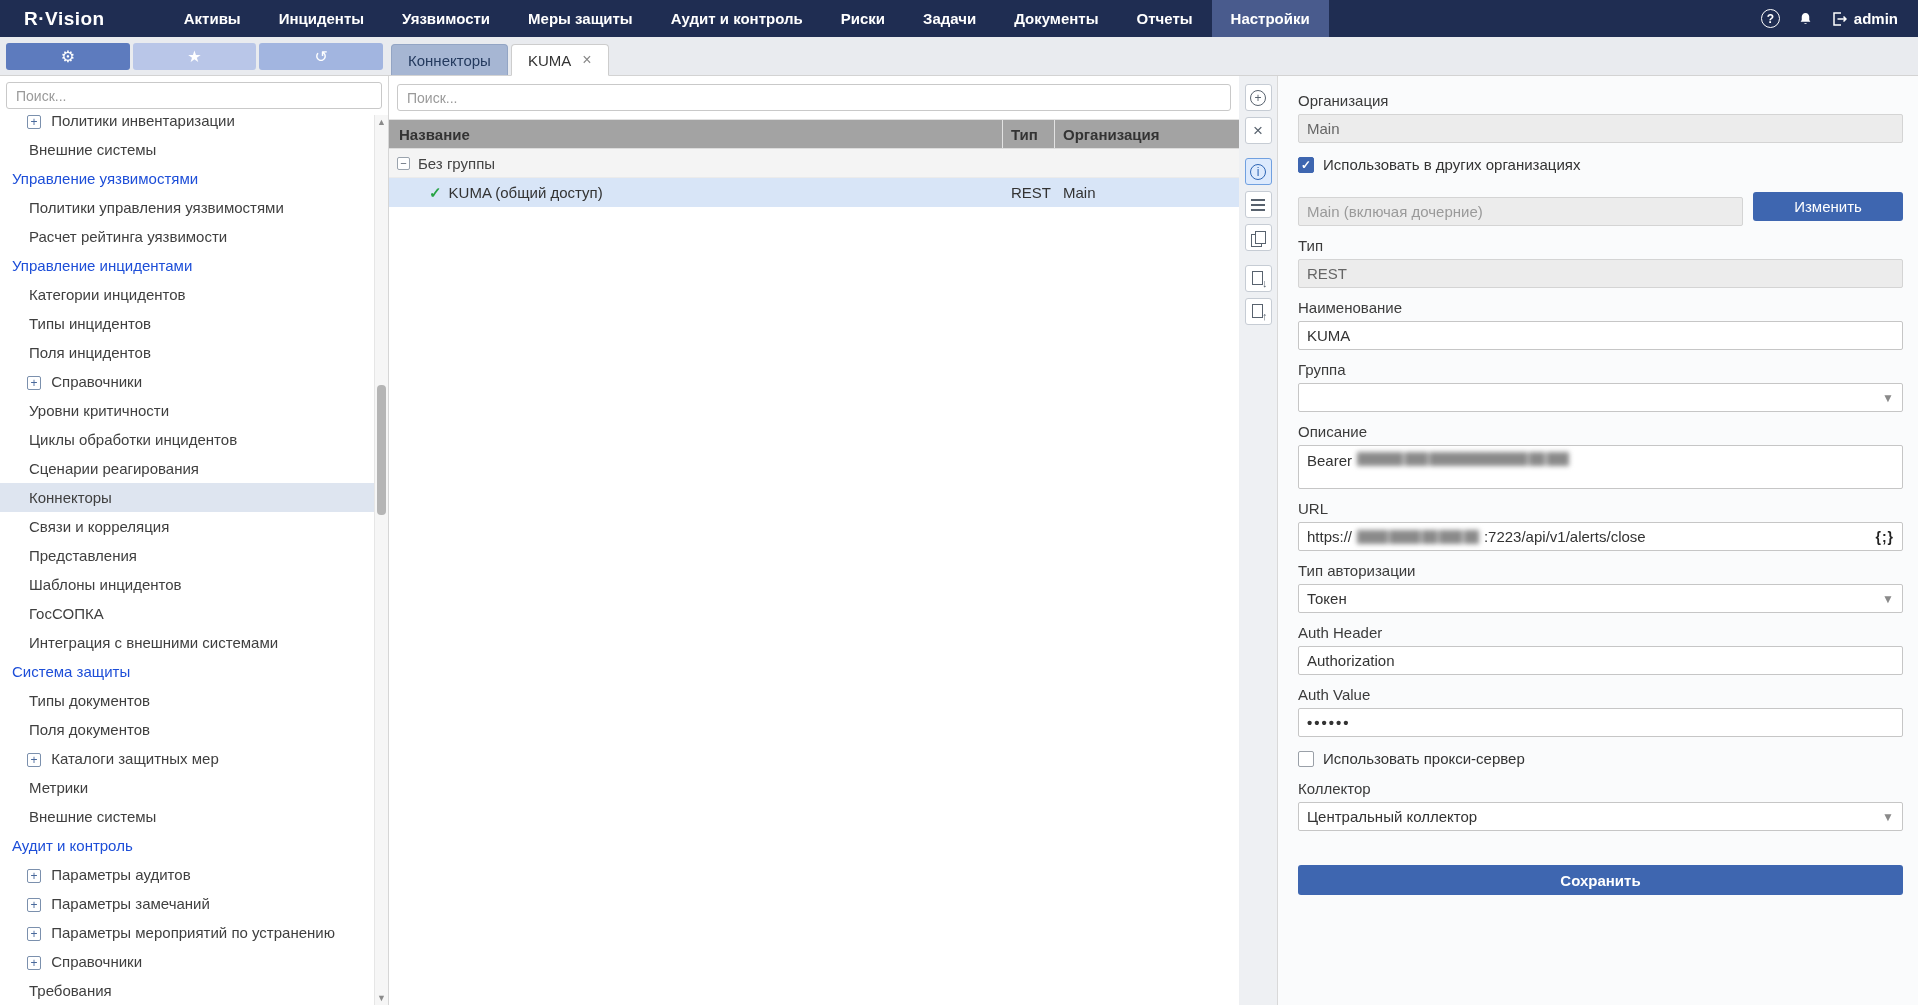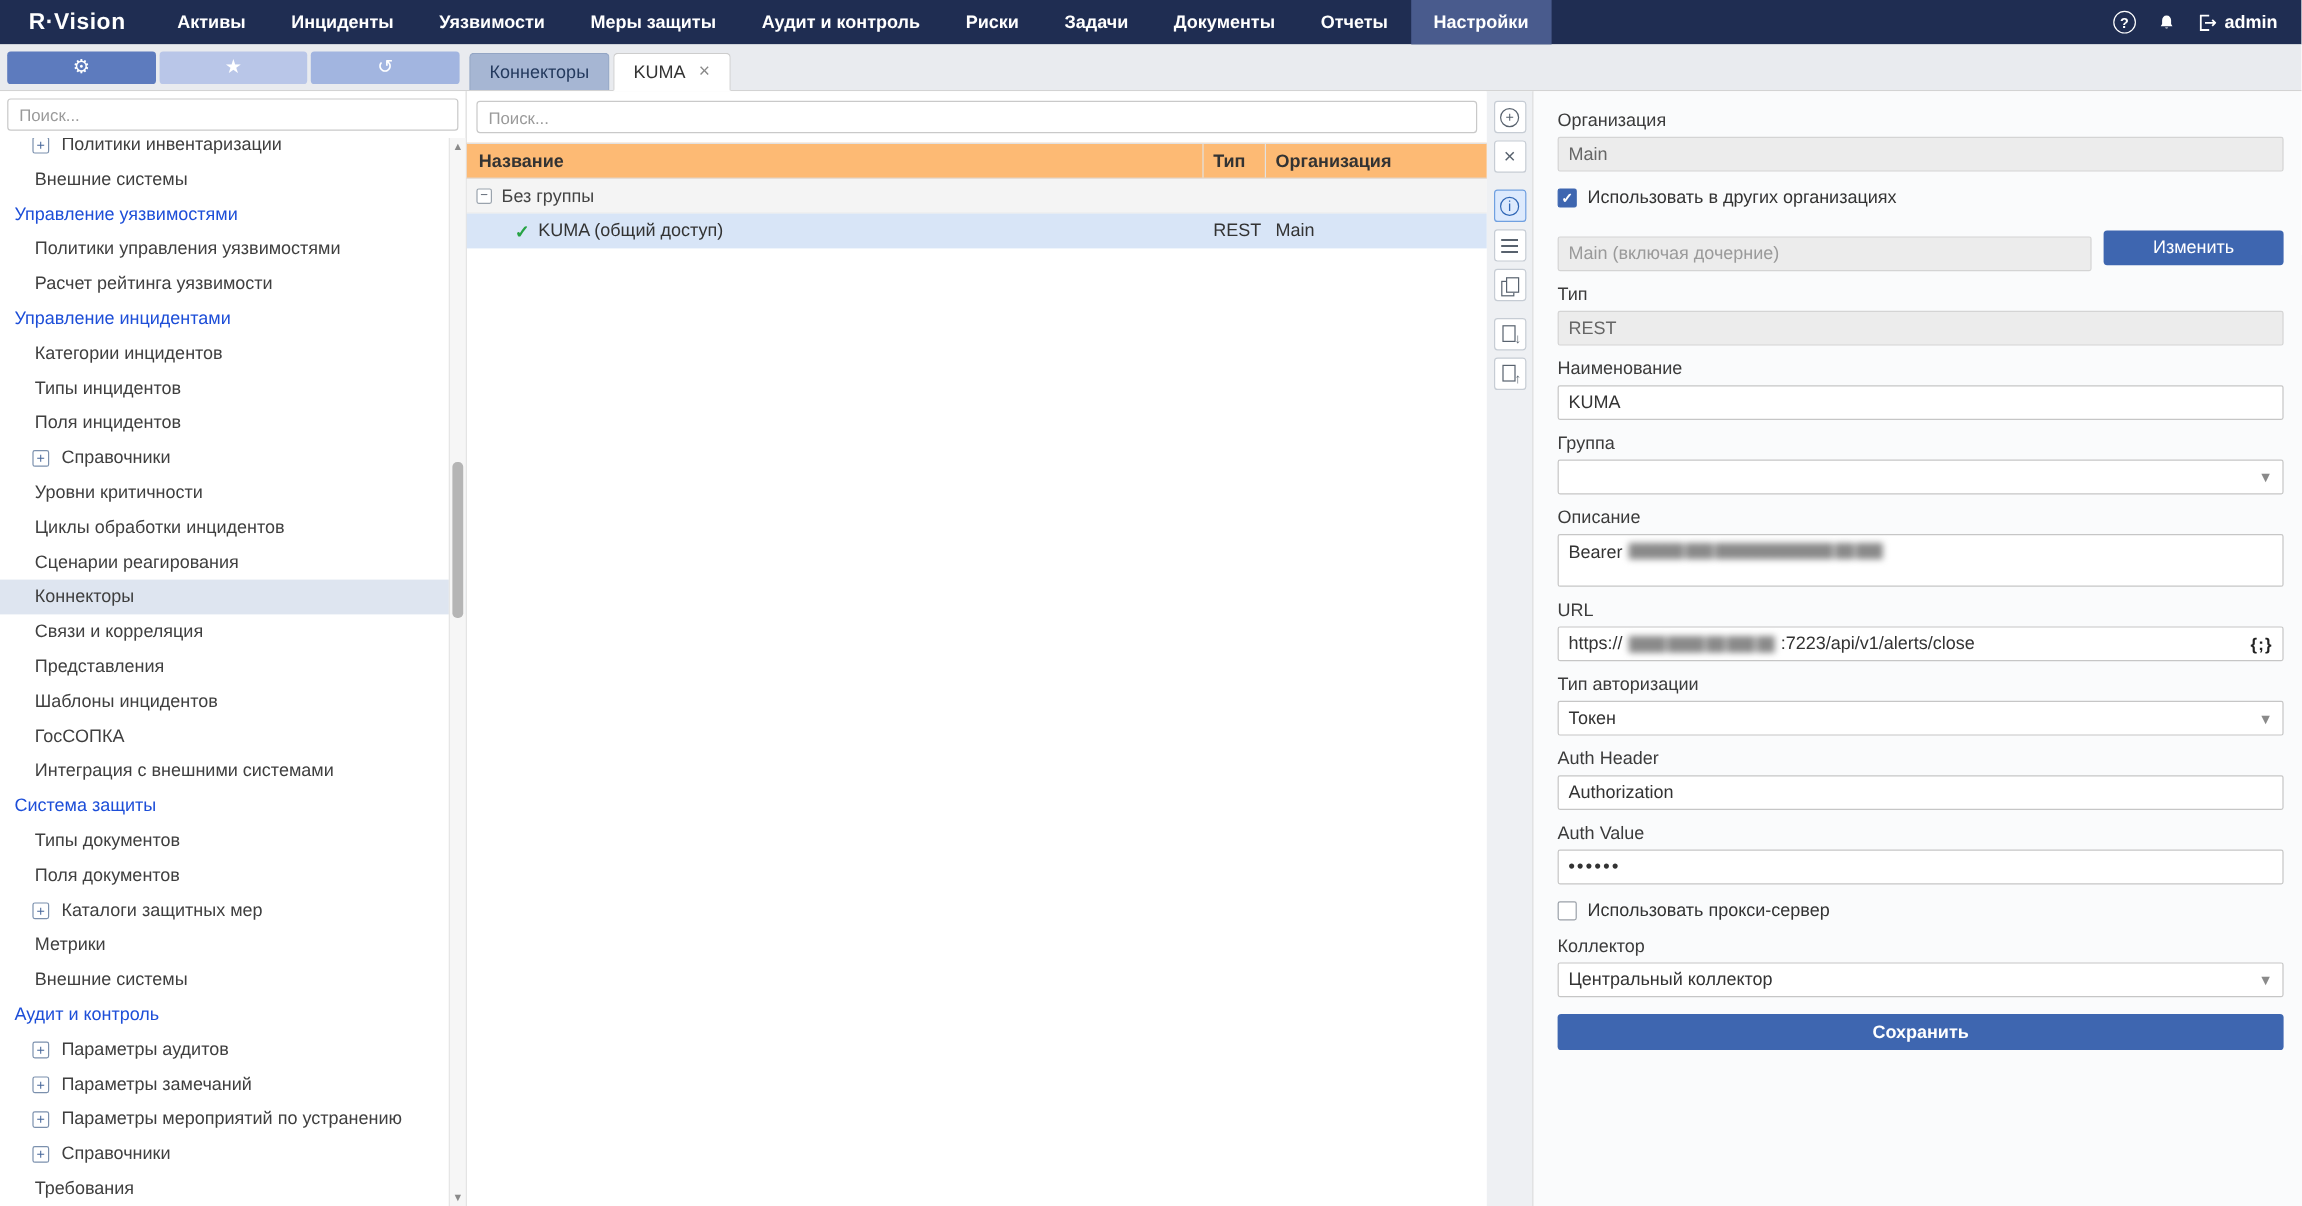--- a/index.html
+++ b/index.html
@@ -3,21 +3,21 @@
 <meta charset="utf-8">
 <style>
   * { box-sizing: border-box; }
   html,body { margin:0; padding:0; }
   body {
     width:1918px; height:1005px; overflow:hidden;
     font-family:"Liberation Sans", sans-serif;
     background:#fff; color:#333; font-size:15px;
   }
   
-  .topbar { height:37px; background:#1f2d52; display:flex; align-items:stretch; color:#fff; }
+  .topbar { height:37px; background:#1f2d52; display:flex; align-items:stretch; color:#fff;gap:36px; }
   .logo { display:flex; align-items:center; padding:0 24px; font-size:19px; font-weight:bold; letter-spacing:.5px; }
   .nav { display:flex; }
   .nav-item { display:flex; align-items:center; padding:0 19px; font-size:15px; font-weight:bold; cursor:pointer; }
   .nav-item.active { background:#495b8d; }
   .topbar-right { margin-left:auto; display:flex; align-items:center; gap:18px; padding-right:20px; }
   .help-circle { width:19px; height:19px; border:1.6px solid #fff; border-radius:50%; display:flex; align-items:center; justify-content:center; font-size:12px; font-weight:bold; }
   .user-box { display:flex; align-items:center; gap:7px; font-weight:bold; font-size:15px; }
   
   .tabrow { height:39px; background:#e9ebef; border-bottom:1px solid #d3d3d3; display:flex; }
   .left-tabs { width:389px; display:flex; align-items:center; gap:3px; padding:0 6px; flex:none; }
@@ -41,21 +41,21 @@
   .tree-item.header { padding-left:12px; font-weight:normal; color:#1d4ed8; }
   .tree-item.selected { background:#dee5f0; }
   .expander { display:inline-block; width:14px; height:14px; line-height:12px; text-align:center; border:1px solid #7b90ad; border-radius:2px; background:#fff; color:#49699b; font-size:12px; margin:0 6px 0 -2px; vertical-align:middle; }
   .scrollbar { position:absolute; right:0; top:0; bottom:0; width:14px; background:#f6f6f6; border-left:1px solid #e6e6e6; }
   .scroll-arrow { position:absolute; left:0; width:13px; text-align:center; font-size:9px; color:#8a8a8a; cursor:pointer; }
   .scroll-up { top:2px; } .scroll-down { bottom:2px; }
   .scroll-thumb { position:absolute; left:2px; width:9px; top:270px; height:130px; background:#b5b5b5; border-radius:4px; cursor:grab; }
   
   .center { width:850px; flex:none; display:flex; flex-direction:column; background:#fff; }
   .center .search-input { width:calc(100% - 16px); margin:8px; }
-  .table-header { display:flex; height:30px; align-items:center; background:#fdba74; border-top:1px solid #e2e2e2; border-bottom:1px solid #dcdcdc; font-weight:bold; font-size:15px; color:#333; }
+  .table-header { display:flex; height:30px; align-items:center; background:#a3a3a3; border-top:1px solid #e2e2e2; border-bottom:1px solid #dcdcdc; font-weight:bold; font-size:15px; color:#333; }
   .col-name { flex:1; padding-left:10px; border-right:1px solid #e2e2e2; height:100%; display:flex; align-items:center; }
   .col-type { width:52px; padding-left:8px; border-right:1px solid #e2e2e2; height:100%; display:flex; align-items:center; }
   .col-org { width:184px; padding-left:8px; height:100%; display:flex; align-items:center; }
   .group-row { display:flex; align-items:center; height:29px; background:#f4f4f4; border-bottom:1px solid #ebebeb; padding-left:8px; color:#444; cursor:pointer; }
   .collapse-box { display:inline-block; width:13px; height:13px; line-height:11px; text-align:center; border:1px solid #9aa3ad; border-radius:2px; background:#fff; color:#5a6472; font-size:11px; margin-right:8px; }
   .data-row { display:flex; align-items:center; height:29px; cursor:pointer; }
   .data-row.selected { background:#d8e5f7; }
   .cell-name { flex:1; padding-left:40px; display:flex; align-items:center; gap:7px; }
   .cell-type { width:52px; padding-left:8px; }
   .cell-org { width:184px; padding-left:8px; }
@@ -81,21 +81,21 @@
   .f-label.first { margin-top:2px; }
   .f-input { height:29px; width:100%; border:1px solid #c6c6c6; border-radius:2px; background:#fff; font-size:15px; color:#333; padding:0 8px; font-family:inherit; outline:none; display:flex; align-items:center; }
   input.f-input { display:block; line-height:27px; }
   .f-input.disabled { background:#ececec; border-color:#d4d4d4; color:#666; }
   .f-input.muted { color:#9a9a9a; }
   .f-textarea { height:44px; align-items:flex-start; padding-top:6px; }
   .row-flex { display:flex; gap:10px; align-items:center; }
   .row-flex .f-input { flex:1;margin-top:11px; }
   .btn-blue { background:#3e66b0; color:#fff; border:none; border-radius:3px; height:29px; display:flex; align-items:center; justify-content:center; font-size:15px; font-family:inherit; cursor:pointer; }
   .change-btn { width:150px; flex:none; }
-  .save-btn { width:100%; height:30px; font-weight:bold; margin-top:14px; }
+  .save-btn { width:100%; height:30px; font-weight:bold; margin-top:34px; }
   .checkbox-row { display:flex; align-items:center; gap:9px; margin:13px 0; font-size:15px; color:#333; cursor:pointer; }
   .cbox { width:16px; height:16px; border:1px solid #9aa0a8; border-radius:2px; background:#fff; flex:none; display:flex; align-items:center; justify-content:center; }
   .cbox.checked { background:#3e66b0; border-color:#3e66b0; color:#fff; font-size:12px; font-weight:bold; }
   .select-box { position:relative; padding-right:24px; cursor:pointer; }
   .select-caret { position:absolute; right:8px; top:50%; transform:translateY(-50%); color:#8a8a8a; font-size:12px; }
   .redacted { filter:blur(2.5px); color:#8a8a8a; font-size:12px; letter-spacing:-1px; margin:0 5px; white-space:nowrap; overflow:hidden; }
   .url-icon { margin-left:auto; font-weight:bold; color:#222; font-size:14px; letter-spacing:1px; }
   .pw { letter-spacing:2px; font-weight:bold; }
 </style>
 </head>

